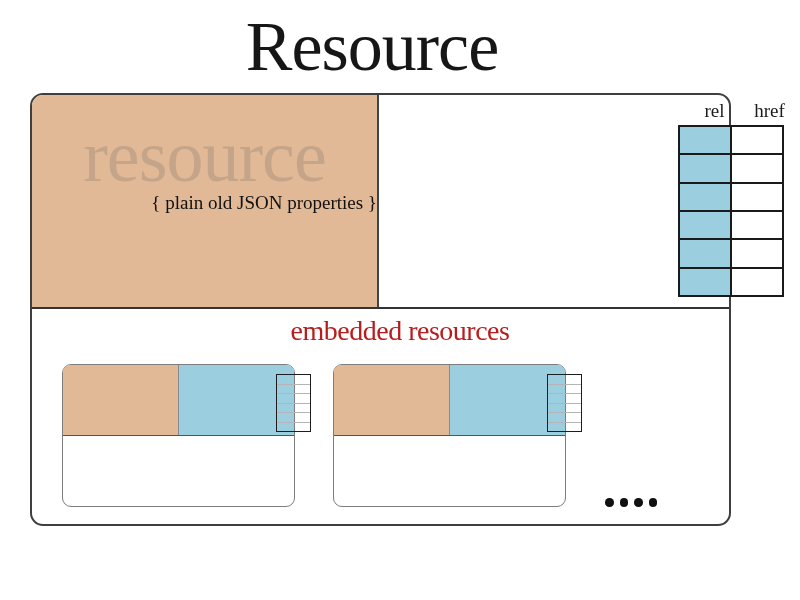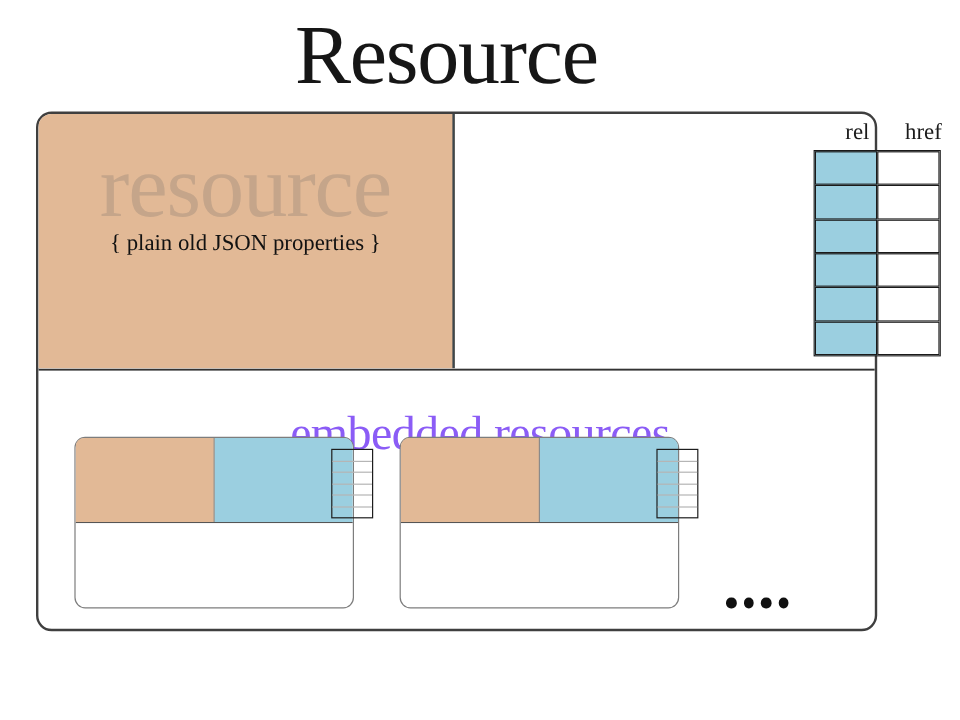--- a/index.html
+++ b/index.html
@@ -58,21 +58,21 @@
     text-align: center;
     font-size: 74px; font-weight: 200; line-height: 1;
     color: var(--watermark, #C5A58A);
     letter-spacing: -1px;
     white-space: nowrap;
   }
   .wm-top { top: 24px; }
   .wm-bottom { top: 106px; }
   .state-caption {
     position: absolute; left: 0; top: 98px; width: 100%;
-    text-align: center;
+    text-align: right;
     font-size: 19px; font-weight: 400; line-height: 1;
     color: #111111;
     white-space: nowrap;
   }
   .links-label {
     font-size: 76px; font-weight: 200; line-height: 1;
     color: #131313;
     letter-spacing: -1px;
     padding-left: 14px;
   }
@@ -99,24 +99,23 @@
     font-size: 19px; font-weight: 300; line-height: 1.1;
     color: #1b1b1b;
   }
   .lt-header.rel  { left: 688px; }
   .lt-header.href { left: 743px; }
 
   
   .embedded-heading {
     left: 0; top: 317px; width: 800px;
     text-align: center;
-    font-size: 40px; font-weight: 200; line-height: 1;
-    color: #8b5cf6;
+    font-size: 28px; font-weight: 200; line-height: 1;
+    color: #b91c1c;
     letter-spacing: -0.5px;
-    margin-top: 24px;
   }
   .mini-resource {
     top: 364px; width: 233px; height: 143px;
     box-sizing: border-box;
     border: 1.5px solid #7d7d7d;
     border-radius: 9px;
     background: #ffffff;
   }
   .mini-resource.first  { left: 62px; }
   .mini-resource.second { left: 333px; }

